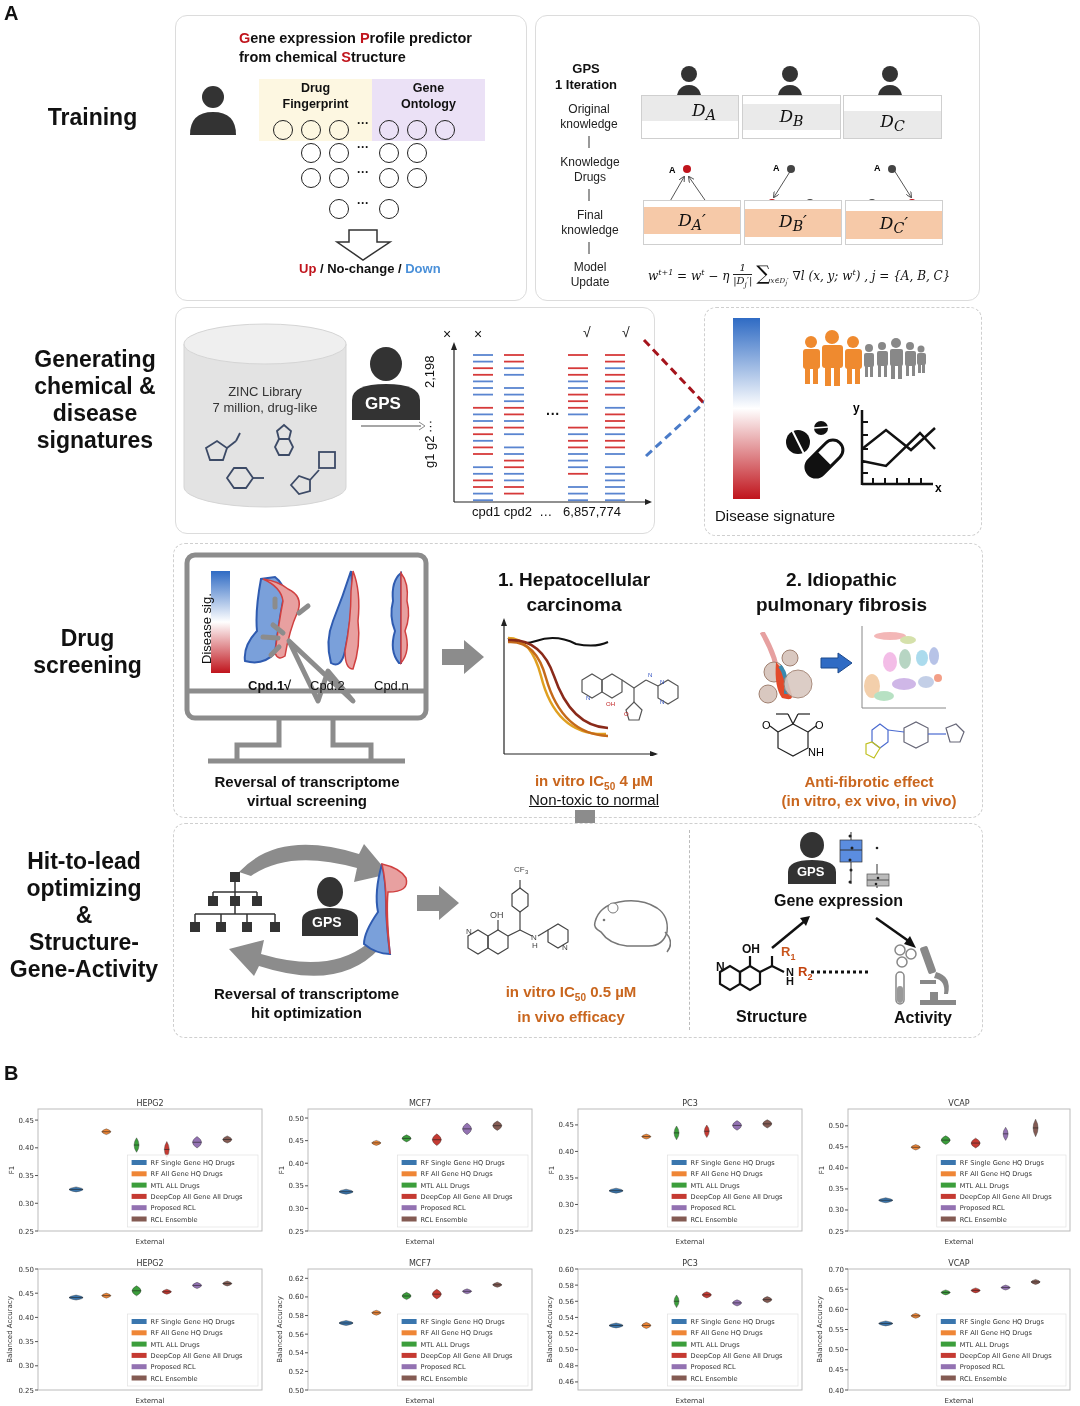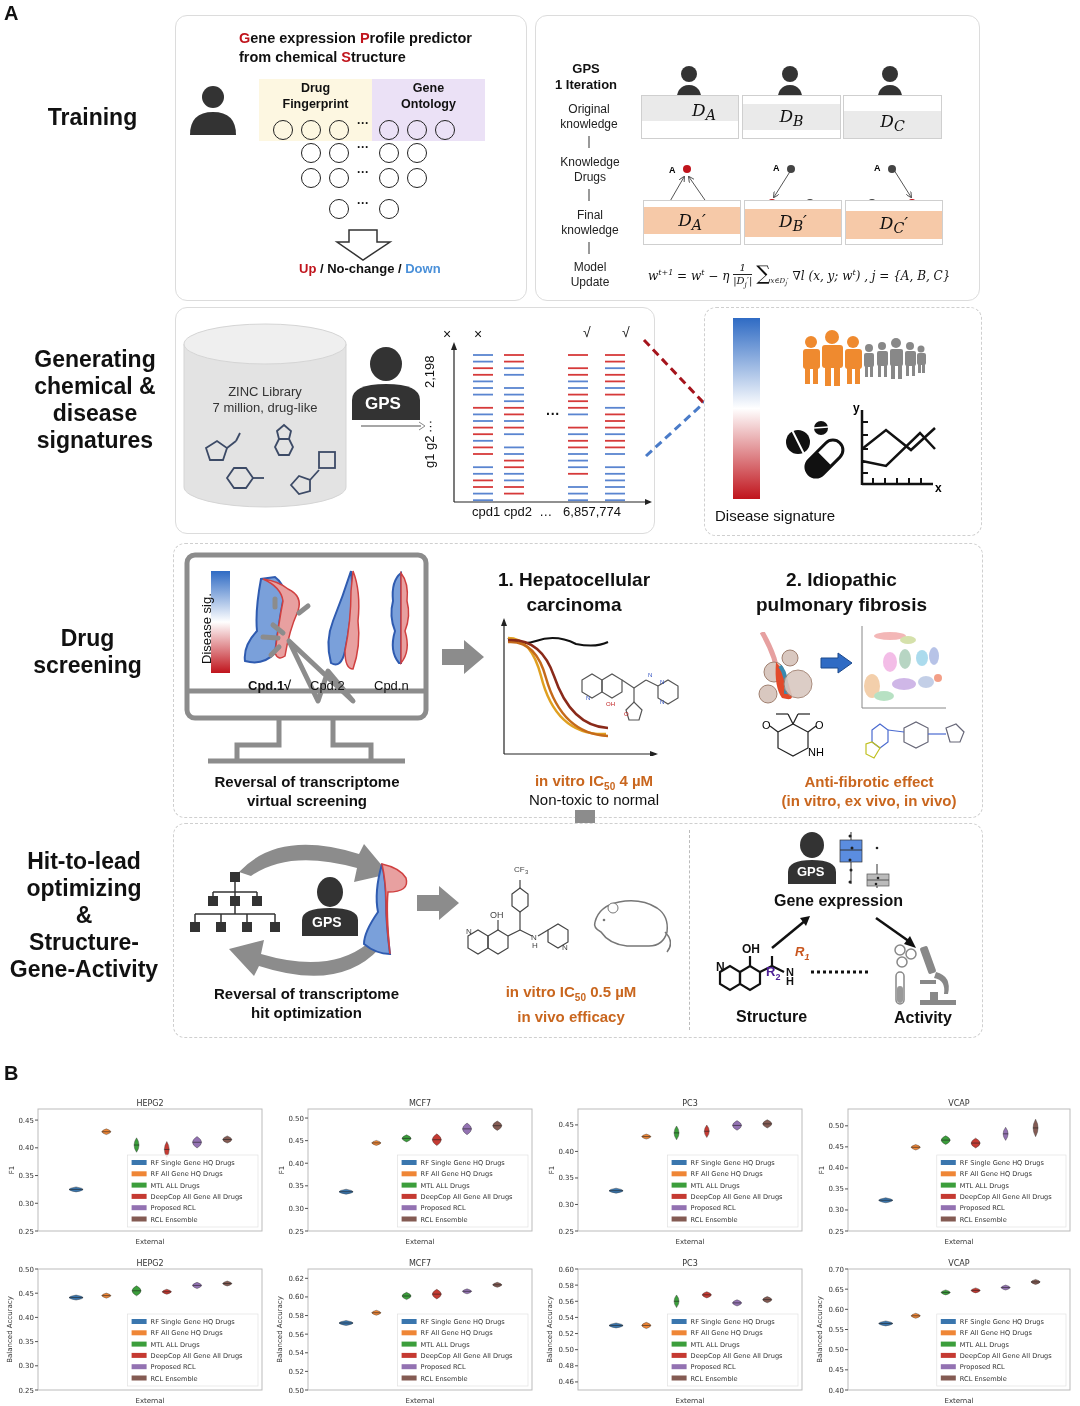--- a/index.html
+++ b/index.html
@@ -506,21 +506,21 @@
       <polygon points="84,42 94,36 104,42 104,54 94,60 84,54"></polygon>
     </g>
     <text x="12" y="56" font-size="6" fill="#3050c0">N</text>
       <text x="32" y="62" font-size="6" fill="#c02020">OH</text>
     <text x="50" y="72" font-size="6" fill="#c02020">O</text>
       <text x="74" y="33" font-size="6" fill="#3050c0">N</text>
     <text x="86" y="40" font-size="6" fill="#3050c0">N</text>
       <text x="86" y="60" font-size="6" fill="#3050c0">N</text>
   </svg>
   <div class="abs bold orange center" style="left:300px;top:228px;width:240px;font-size:15px;"><span>in vitro IC</span><sub style="font-size:10px">50</sub><span> 4 µM</span></div>
-  <div class="abs center" style="left:300px;top:247px;width:240px;font-size:15px;">Non-toxic to normal</div>
+  <div class="abs center" style="left:300px;top:247px;width:240px;font-size:15px;text-decoration:underline;">Non-toxic to normal</div>
 
   <div class="abs bold center" style="left:555px;top:23px;width:225px;font-size:19px;line-height:25px;">
     <div>2. Idiopathic</div>
     <div>pulmonary fibrosis</div>
   </div>
   <svg class="abs" style="left:582px;top:88px;" width="62" height="75">
     <path d="M6 0 Q14 14 18 26 L26 56" stroke="#e6a0a0" stroke-width="5" fill="none"></path>
     <circle cx="18" cy="40" r="10" fill="#d9c8c0" stroke="#a08070"></circle>
       <circle cx="34" cy="26" r="8" fill="#d9c8c0" stroke="#a08070"></circle>
     <path d="M20 30 Q30 40 35 60 Q40 70 26 66 Q18 55 20 30 Z" fill="#e24a2a"></path>
@@ -703,23 +703,23 @@
       <polygon points="26,30 36,24 46,30 46,42 36,48 26,42"></polygon>
       <line x1="36" y1="24" x2="36" y2="14"></line>
       <line x1="46" y1="30" x2="58" y2="24"></line>
       <line x1="58" y1="24" x2="58" y2="14"></line>
       <line x1="58" y1="24" x2="70" y2="30"></line>
     </g>
     <line x1="97" y1="30" x2="157" y2="30" stroke="#111" stroke-width="3" stroke-dasharray="3 3"></line>
   </svg>
   <div class="abs bold" style="left:568px;top:118px;font-size:12px;">OH</div>
   <div class="abs bold" style="left:542px;top:136px;font-size:12px;">N</div>
-  <div class="abs bold" style="left:621px;top:120px;font-size:13px;color:#c9561e;font-style:italic;">R<sub style="font-size:9px">1</sub></div>
+  <div class="abs bold" style="left:607px;top:120px;font-size:13px;color:#c9561e;">R<sub style="font-size:9px">1</sub></div>
   <div class="abs bold" style="left:612px;top:144px;font-size:11px;line-height:9px;">N<br>H</div>
-  <div class="abs bold" style="left:592px;top:140px;font-size:13px;color:#4c1d95;">R<sub style="font-size:9px">2</sub></div>
+  <div class="abs bold" style="left:624px;top:140px;font-size:13px;color:#c2410c;">R<sub style="font-size:9px">2</sub></div>
   <svg class="abs" style="left:716px;top:118px;" width="70" height="66">
     <g fill="none" stroke="#888" stroke-width="1.5">
         <circle cx="10" cy="8" r="5"></circle>
         <circle cx="21" cy="12" r="5"></circle>
         <circle cx="12" cy="20" r="5"></circle>
       </g>
     <rect x="6" y="30" width="8" height="32" rx="4" fill="#fff" stroke="#888" stroke-width="1.5"></rect>
       <rect x="7" y="44" width="6" height="17" rx="3" fill="#999"></rect>
     <g fill="#888">
         <rect x="34" y="4" width="8" height="28" rx="2" transform="rotate(-20 38 18)"></rect>

